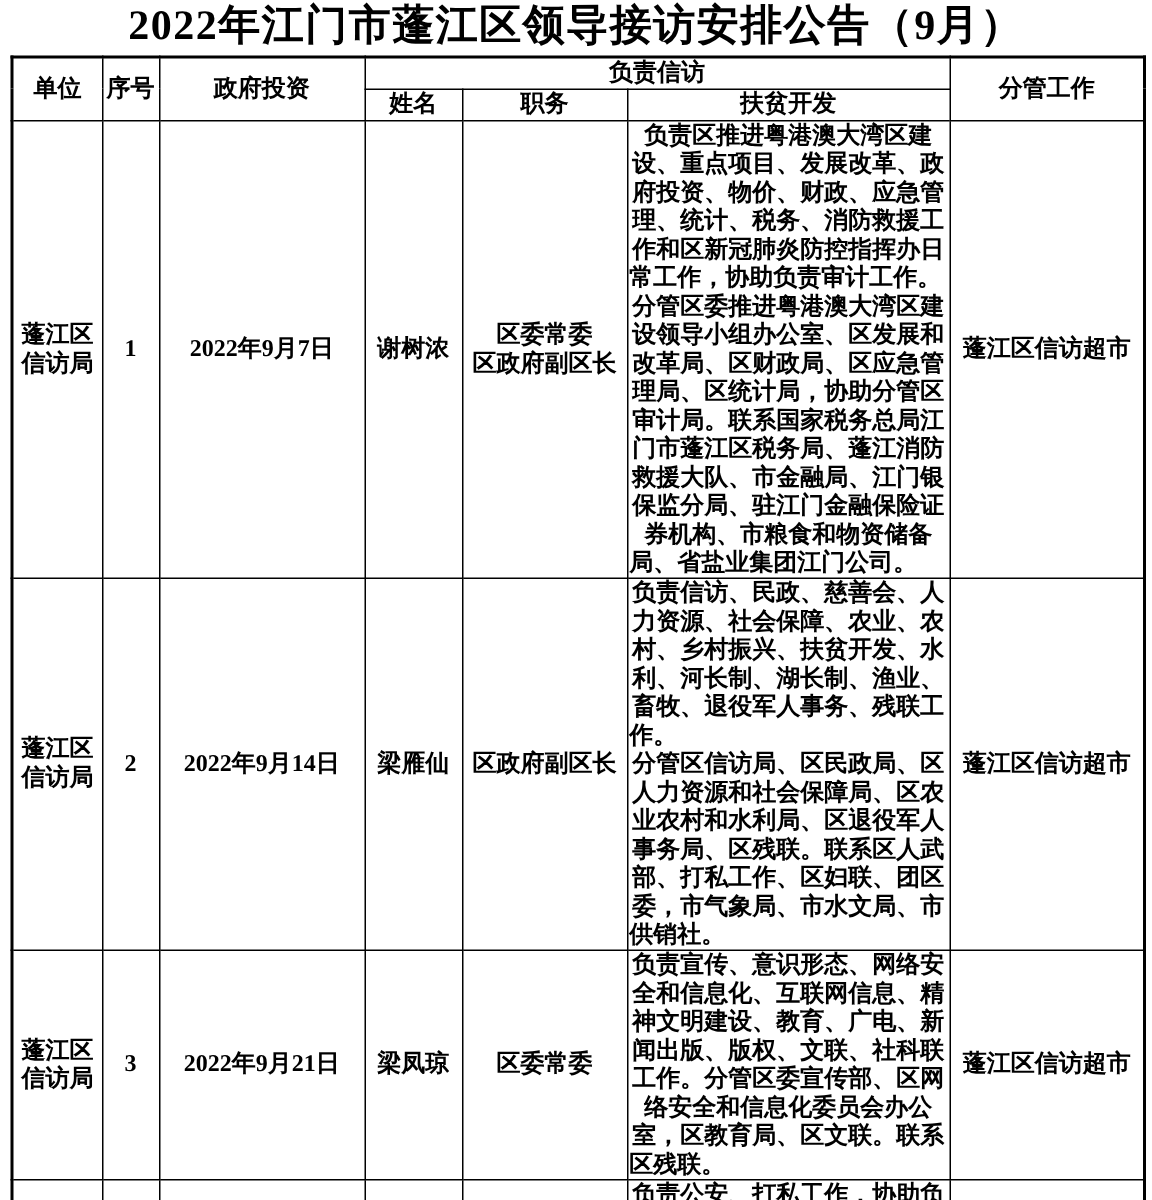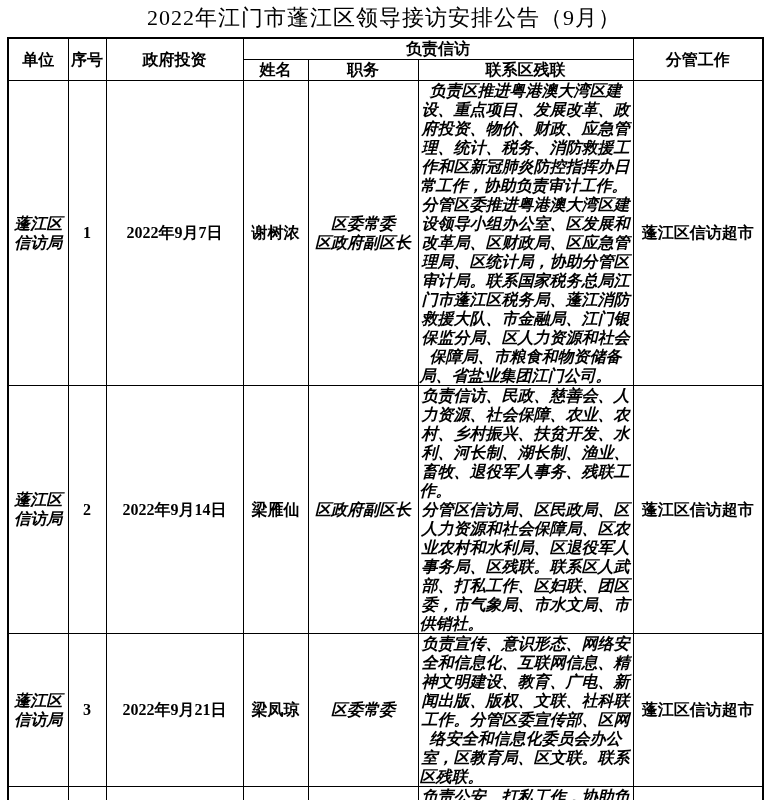--- a/index.html
+++ b/index.html
@@ -6,22 +6,22 @@
     margin: 0;
     padding: 0;
     width: 768px;
     height: 800px;
     background: #ffffff;
     color: #000000;
     font-family: "Liberation Serif", "DejaVu Serif", serif;
   }
   .title {
     width: 768px;
-    font-size: 22px;
-    font-weight: normal;
+    font-size: 28px;
+    font-weight: bold;
     text-align: center;
     padding-top: 4px;
     letter-spacing: 1px;
     line-height: 28px;
   }
   table.sched {
     border-collapse: collapse;
     table-layout: fixed;
     width: 755px;
     margin-left: 7px;
@@ -36,29 +36,28 @@
     padding: 0 1px;
     font-size: 16px;
     line-height: 19px;
     overflow: hidden;
   }
   tr.hrow  { height: 21px; }
   tr.r1 { height: 303px; }
   tr.r2 { height: 207px; }
   tr.r3 { height: 130px; }
   tr.r4 { height: 75px;  }
-  td.pre { white-space: pre-line; font-style: italic; }
+  td.pre { white-space: pre-line; }
   td.duty {
     text-align: justify;
     text-align-last: left;
     font-size: 15px;
     line-height: 17.5px;
     padding: 1px 3px;
     word-break: break-all;
-    font-style: italic;
   }
   td.duty p { margin: 0; }
 </style>
 </head>
 <body>
 
 <div class="title">2022年江门市蓬江区领导接访安排公告（9月）</div>
 
 <table class="sched">
   <colgroup>
@@ -74,34 +73,34 @@
     <tr class="hrow">
       <th rowspan="2">单位</th>
       <th rowspan="2">序号</th>
       <th rowspan="2">政府投资</th>
       <th colspan="3">负责信访</th>
       <th rowspan="2">分管工作</th>
     </tr>
     <tr class="hrow">
       <th>姓名</th>
       <th>职务</th>
-      <th>联系区残联</th>
+      <th>扶贫开发</th>
     </tr>
 
     <tr class="r1">
       <td class="pre">蓬江区
 信访局</td>
       <td>1</td>
       <td>2022年9月7日</td>
       <td>谢树浓</td>
       <td class="pre">区委常委
 区政府副区长</td>
       <td class="duty">
         <p>负责区推进粤港澳大湾区建设、重点项目、发展改革、政府投资、物价、财政、应急管理、统计、税务、消防救援工作和区新冠肺炎防控指挥办日常工作，协助负责审计工作。</p>
-        <p>分管区委推进粤港澳大湾区建设领导小组办公室、区发展和改革局、区财政局、区应急管理局、区统计局，协助分管区审计局。联系国家税务总局江门市蓬江区税务局、蓬江消防救援大队、市金融局、江门银保监分局、区人力资源和社会保障局、市粮食和物资储备局、省盐业集团江门公司。</p>
+        <p>分管区委推进粤港澳大湾区建设领导小组办公室、区发展和改革局、区财政局、区应急管理局、区统计局，协助分管区审计局。联系国家税务总局江门市蓬江区税务局、蓬江消防救援大队、市金融局、江门银保监分局、驻江门金融保险证券机构、市粮食和物资储备局、省盐业集团江门公司。</p>
       </td>
       <td>蓬江区信访超市</td>
     </tr>
 
     <tr class="r2">
       <td class="pre">蓬江区
 信访局</td>
       <td>2</td>
       <td>2022年9月14日</td>
       <td>梁雁仙</td>

